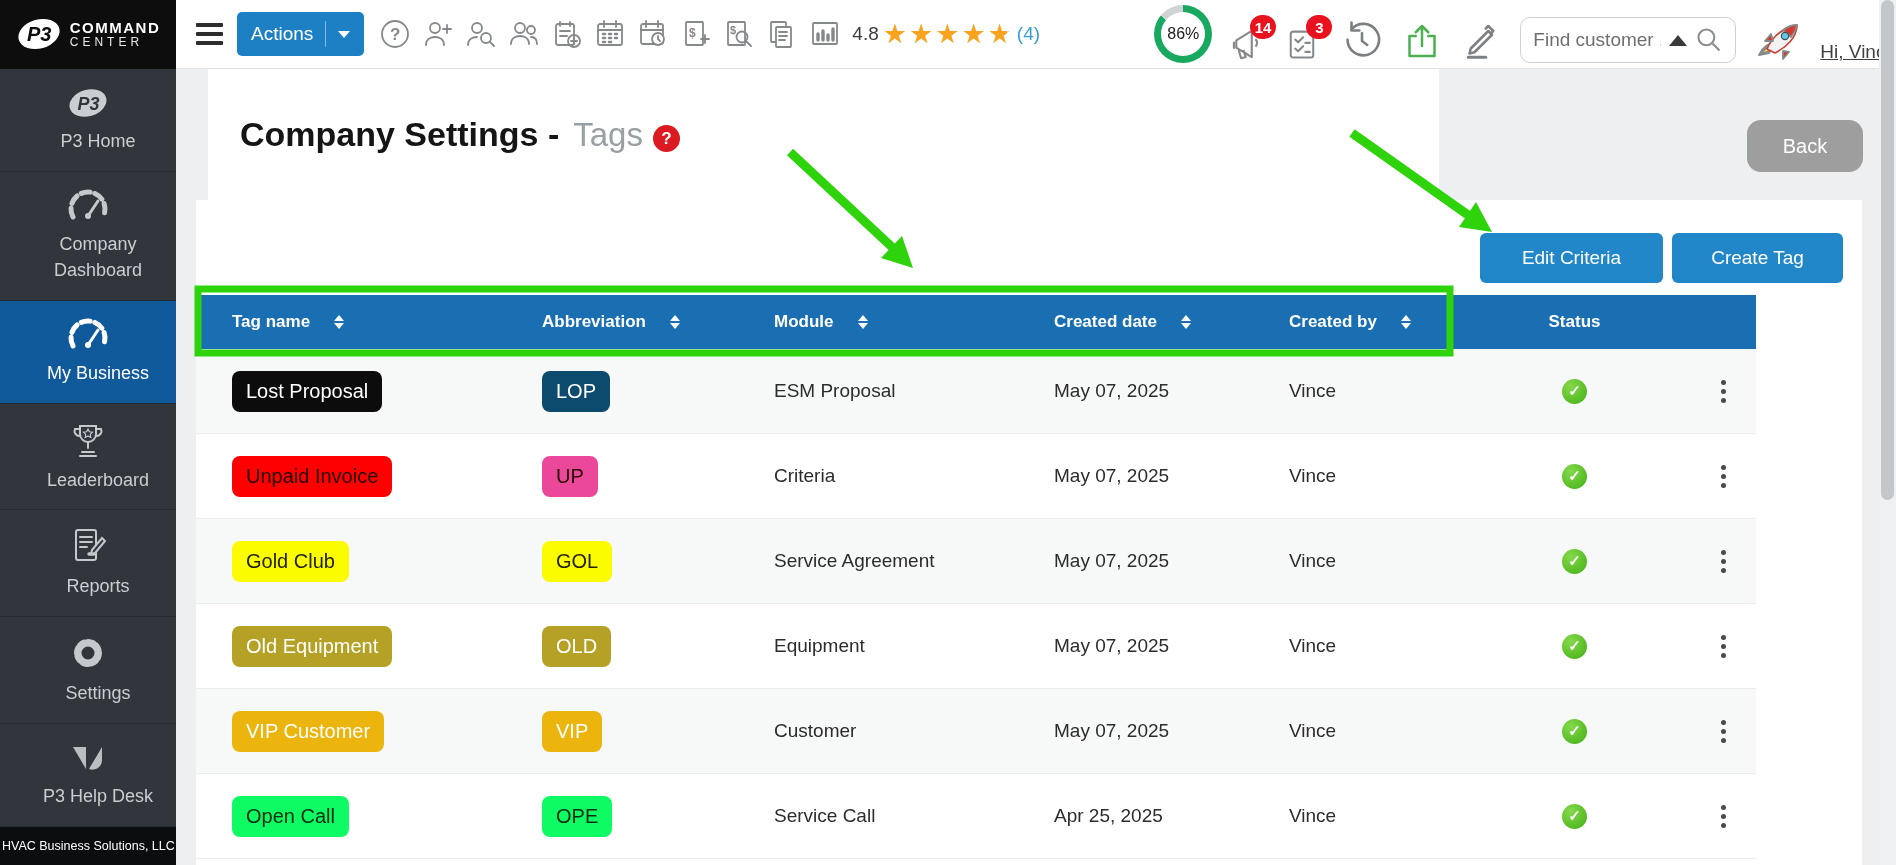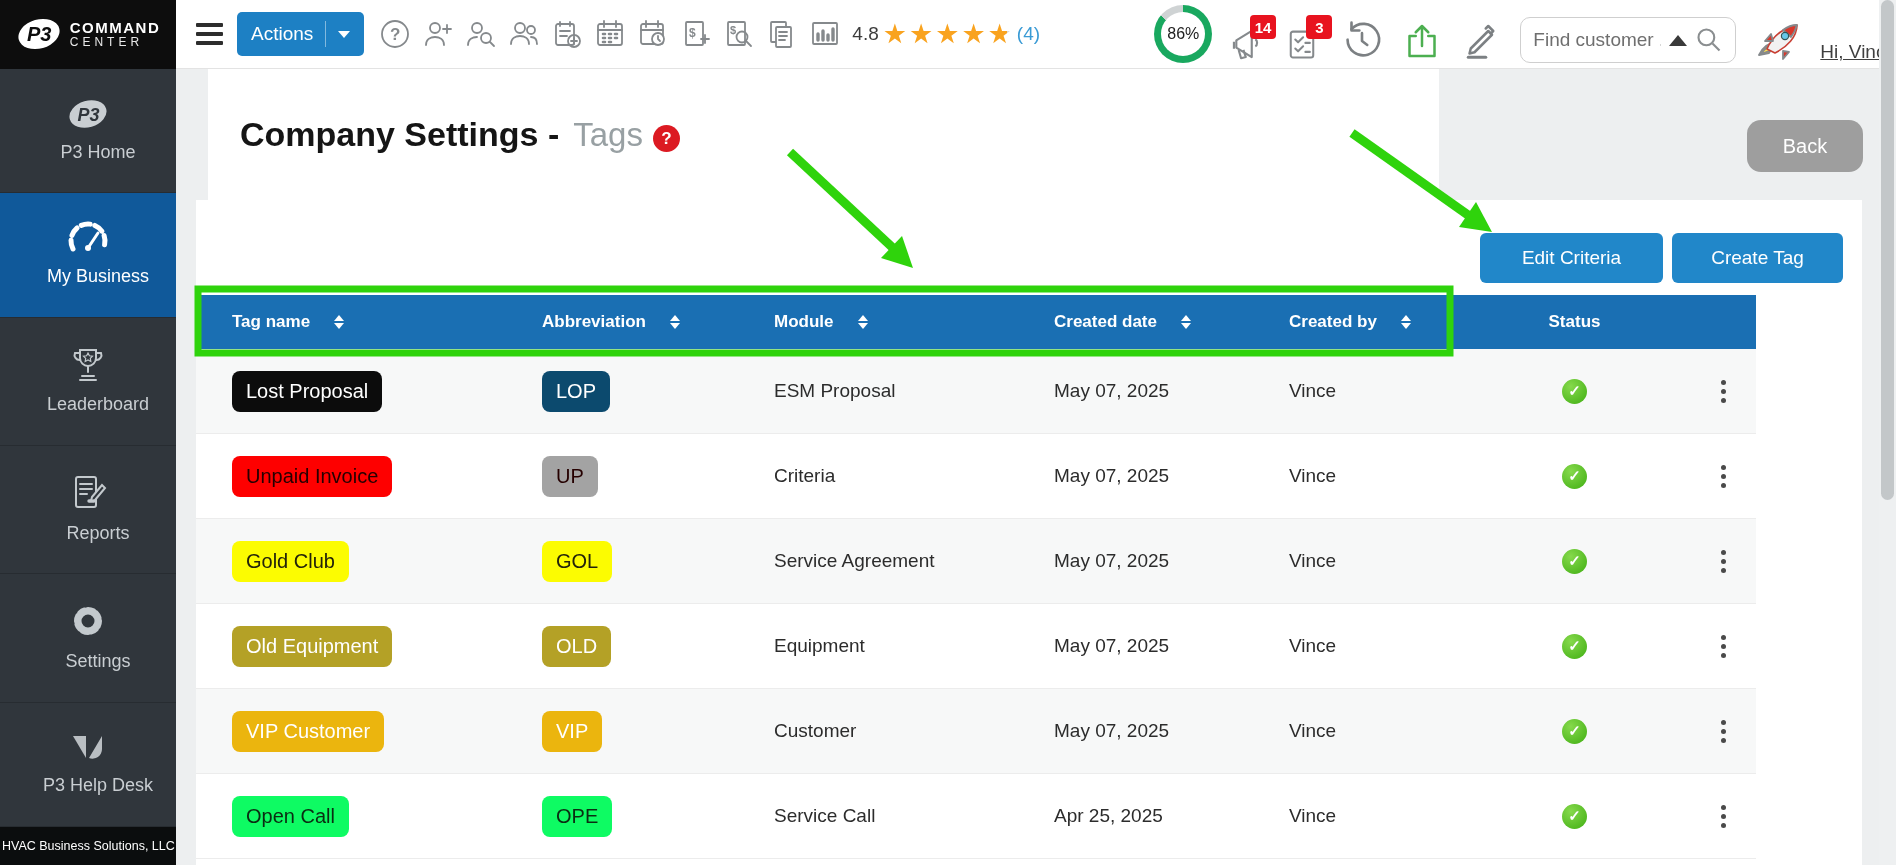--- a/index.html
+++ b/index.html
@@ -23,21 +23,21 @@
   .icon-btn svg text { stroke:none; fill:#85898c; }
   .rating { display:flex; align-items:center; margin-left:10px; gap:2px; }
   .rating-value { font-size:19px; color:#3c3c3c; margin-right:2px; }
   .star { font-size:27px; color:#f9a31f; line-height:1; }
   .star.partial { background:linear-gradient(90deg,#f9a31f 78%,#d8d8d8 78%); -webkit-background-clip:text; background-clip:text; color:transparent; }
   .rating-count { font-size:19px; color:#3a9bd5; margin-left:3px; text-decoration:none; }
   .nav-right { margin-left:auto; display:flex; align-items:flex-end; gap:16px; }
   .ring { width:58px; height:58px; border-radius:50%; background:conic-gradient(#19a85f 0 86%, #cfd3d4 86% 100%); display:flex; align-items:center; justify-content:center; flex:0 0 auto; }
   .ring-inner { width:44px; height:44px; border-radius:50%; background:#fff; display:flex; align-items:center; justify-content:center; font-size:16px; color:#222; }
   .badge-wrap { position:relative; width:40px; height:44px; display:flex; align-items:flex-end; cursor:pointer; }
-  .badge { position:absolute; top:-4px; right:-8px; min-width:26px; height:24px; padding:0 5px; background:#e8131f; border-radius:4px; color:#fff; font-size:15px; font-weight:bold; display:flex; align-items:center; justify-content:center; }
+  .badge { position:absolute; top:-4px; right:-8px; min-width:26px; height:24px; padding:0 5px; background:#e8131f; border-radius:12px; color:#fff; font-size:15px; font-weight:bold; display:flex; align-items:center; justify-content:center; }
   .search-box { height:46px; border:1px solid #cfcfcf; border-radius:10px; display:flex; align-items:center; padding:0 12px; gap:8px; background:#fff; }
   .search-box input { border:none; outline:none; width:128px; font-size:19px; color:#555; font-family:inherit; }
   .search-box input::placeholder { color:#6f6f6f; }
   .tri-up-black { width:0; height:0; border-left:9px solid transparent; border-right:9px solid transparent; border-bottom:11px solid #3a3a3a; cursor:pointer; }
   .greeting { font-size:19px; color:#3f3f3f; text-decoration:underline; }
 
   
   .sidebar { position:absolute; left:0; top:69px; bottom:0; width:176px; background:#30363c; display:flex; flex-direction:column; z-index:4; }
   .side-item { flex:1 1 auto; display:flex; flex-direction:column; align-items:center; justify-content:center; gap:8px; border-bottom:1px solid #272c31; cursor:pointer; padding:10px 6px; text-align:center; }
   .side-item .label { color:#c9ced2; font-size:18px; line-height:1.45;padding-left:20px; }
@@ -263,20 +263,28 @@
   </div>
 </div>
 
 <div class="sidebar">
   <div class="side-item">
     <svg width="44" height="34" viewBox="0 0 46 36">
       <ellipse cx="23" cy="18" rx="20" ry="14" fill="#c9ced2" stroke="none" transform="rotate(-16 23 18)"></ellipse>
       <text x="12" y="25" font-size="19" font-style="italic" font-weight="bold" fill="#30363c" stroke="none">P3</text>
     </svg>
     <span class="label">P3 Home</span>
+  </div>
+  <div class="side-item">
+    <svg width="42" height="34" viewBox="0 0 42 34">
+      <path d="M6 28 A17 17 0 1 1 36 28" stroke-width="5" stroke-dasharray="9 5"></path>
+      <circle cx="21" cy="27" r="3" fill="#c3c9cd" stroke="none"></circle>
+      <path d="M21 27 L31 12" stroke-width="3"></path>
+    </svg>
+    <span class="label">Company Dashboard</span>
   </div>
   <div class="side-item active">
     <svg width="42" height="34" viewBox="0 0 42 34" style="stroke:#ffffff;">
       <path d="M6 28 A17 17 0 1 1 36 28" stroke-width="5" stroke-dasharray="9 5"></path>
       <circle cx="21" cy="27" r="3" fill="#ffffff" stroke="none"></circle>
       <path d="M21 27 L31 12" stroke-width="3"></path>
     </svg>
     <span class="label" style="color:#fff;">My Business</span>
   </div>
   <div class="side-item">
@@ -384,21 +392,21 @@
           <div class="td center">
               <span class="kebab">
                 <i></i>
                 <i></i>
                 <i></i>
               </span>
             </div>
         </div>
         <div class="trow">
           <div class="td"><span class="pill" style="background: rgb(254, 0, 0); color: rgb(37, 0, 0);">Unpaid Invoice</span></div>
-          <div class="td"><span class="pill" style="background: #a3a3a3; color: rgb(37, 0, 0);">UP</span></div>
+          <div class="td"><span class="pill" style="background: #ec4899; color: rgb(37, 0, 0);">UP</span></div>
           <div class="td">Criteria</div>
           <div class="td">May 07, 2025</div>
           <div class="td">Vince</div>
           <div class="td center">
               <span class="check">✓</span>
             </div>
           <div class="td center">
               <span class="kebab">
                 <i></i>
                 <i></i>

